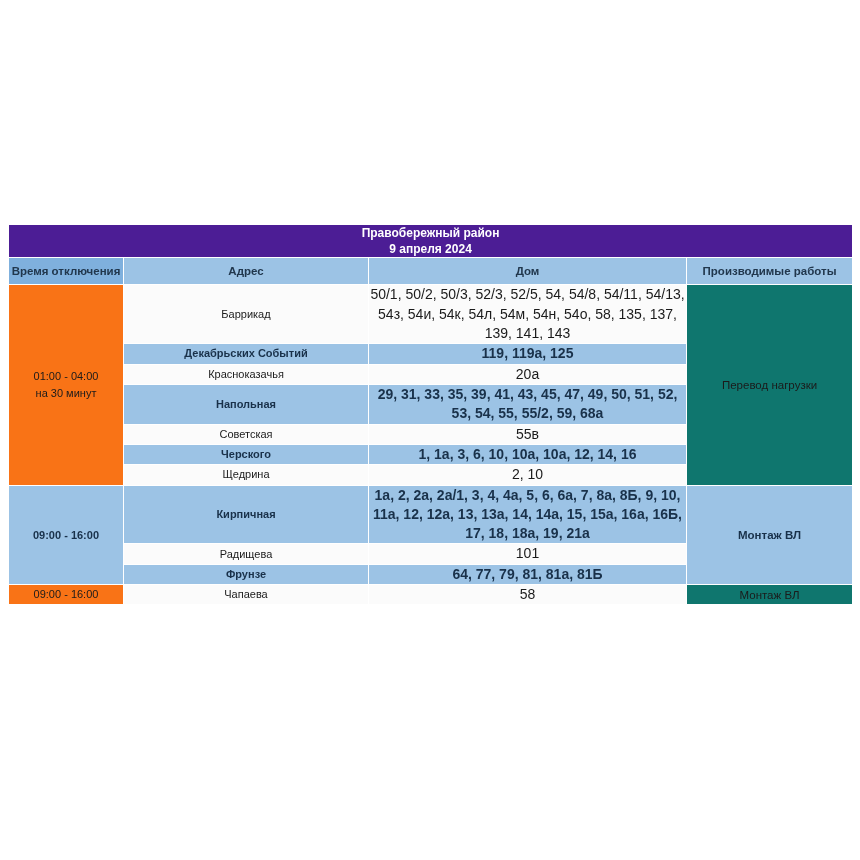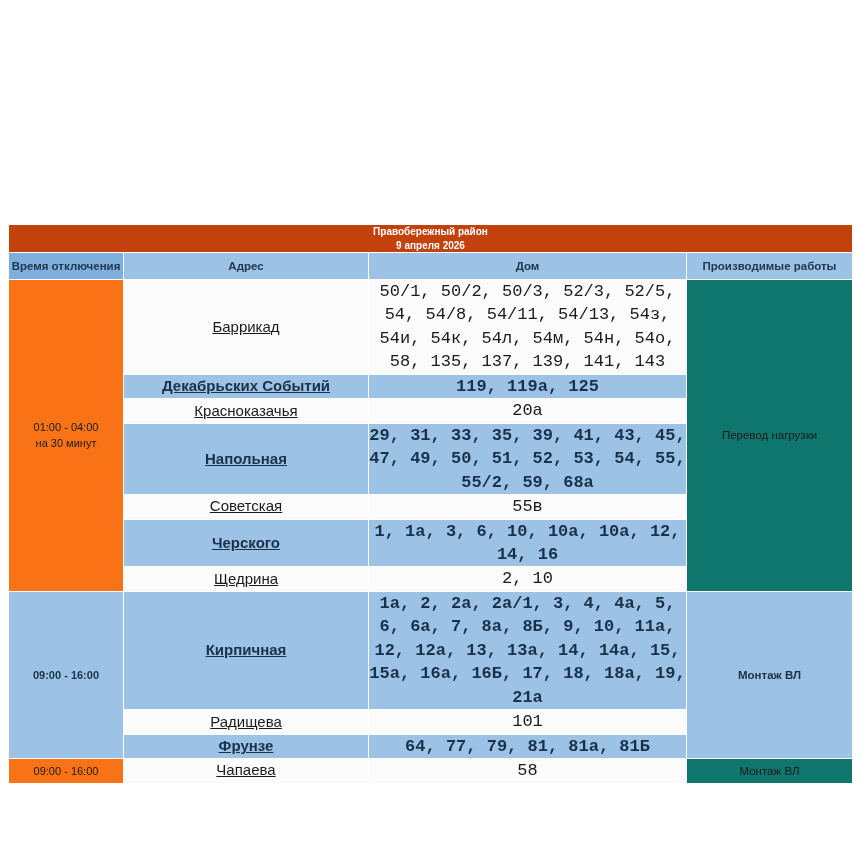--- a/index.html
+++ b/index.html
@@ -28,24 +28,24 @@
     font-size: 11.5px;
     color: #1b1b1b;
   }
   table.outage td, table.outage th {
     border: 1px solid #ffffff;
     padding: 0;
     vertical-align: middle;
     text-align: center;
   }
   .title-cell {
-    background: #c2410c;
+    background: #4c1d95;
     color: #ffffff;
     font-weight: bold;
-    font-size: 10px;
+    font-size: 12px;
     padding: 7px 4px 8px 4px;
     line-height: 1.35;
     border: 1px solid #5b9bd5;
   }
   .hdr {
     background: #9cc3e5;
     color: #21374d;
     font-weight: bold;
     font-size: 11.5px;
     height: 26px;
@@ -73,41 +73,41 @@
   .work-cell {
     background: #0f766e;
     font-size: 11.5px;
     padding: 6px 5px;
   }
   .work-cell.blue {
     background: #9cc3e5;
     font-weight: bold;
     color: #19314a;
   }
-  .addr { font-size: 15px; text-decoration: underline; }
-  .houses { font-size: 17px; font-family: Liberation Mono, monospace; }
+  .addr { font-size: 11px; }
+  .houses { font-size: 14px; }
   .subline { display: block; }
 </style>
 </head>
 <body>
 
 <div id="wrap">
   <div id="table-area">
     <table class="outage">
       <colgroup>
         <col style="width:115px">
         <col style="width:245px">
         <col style="width:318px">
         <col style="width:166px">
       </colgroup>
       <tbody>
         <tr>
           <td class="title-cell" colspan="4">
             <span class="subline">Правобережный район</span>
-            <span class="subline">9 апреля 2026</span>
+            <span class="subline">9 апреля 2024</span>
           </td>
         </tr>
         <tr>
           <td class="hdr time">Время отключения</td>
           <td class="hdr">Адрес</td>
           <td class="hdr">Дом</td>
           <td class="hdr">Производимые работы</td>
         </tr>
 
         <tr>

